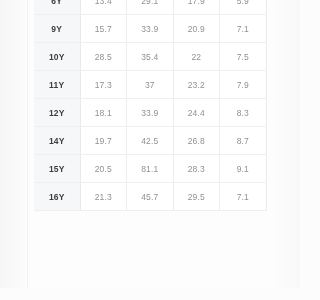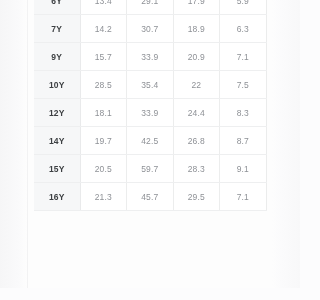--- a/index.html
+++ b/index.html
@@ -101,58 +101,58 @@
       </colgroup>
       <tbody>
           <tr>
             <td>6Y</td>
             <td>13.4</td>
             <td>29.1</td>
             <td>17.9</td>
             <td>5.9</td>
           </tr>
           <tr>
-            <td>7Y</td>
-            <td>14.2</td>
-            <td>30.7</td>
-            <td>18.9</td>
-            <td>6.3</td>
-          </tr>
-          <tr>
             <td>9Y</td>
             <td>15.7</td>
             <td>33.9</td>
             <td>20.9</td>
             <td>7.1</td>
           </tr>
           <tr>
             <td>10Y</td>
             <td>28.5</td>
             <td>35.4</td>
             <td>22</td>
             <td>7.5</td>
+          </tr>
+          <tr>
+            <td>11Y</td>
+            <td>17.3</td>
+            <td>37</td>
+            <td>23.2</td>
+            <td>7.9</td>
           </tr>
           <tr>
             <td>12Y</td>
             <td>18.1</td>
             <td>33.9</td>
             <td>24.4</td>
             <td>8.3</td>
           </tr>
           <tr>
             <td>14Y</td>
             <td>19.7</td>
             <td>42.5</td>
             <td>26.8</td>
             <td>8.7</td>
           </tr>
           <tr>
             <td>15Y</td>
             <td>20.5</td>
-            <td>59.7</td>
+            <td>81.1</td>
             <td>28.3</td>
             <td>9.1</td>
           </tr>
           <tr>
             <td>16Y</td>
             <td>21.3</td>
             <td>45.7</td>
             <td>29.5</td>
             <td>7.1</td>
           </tr>

